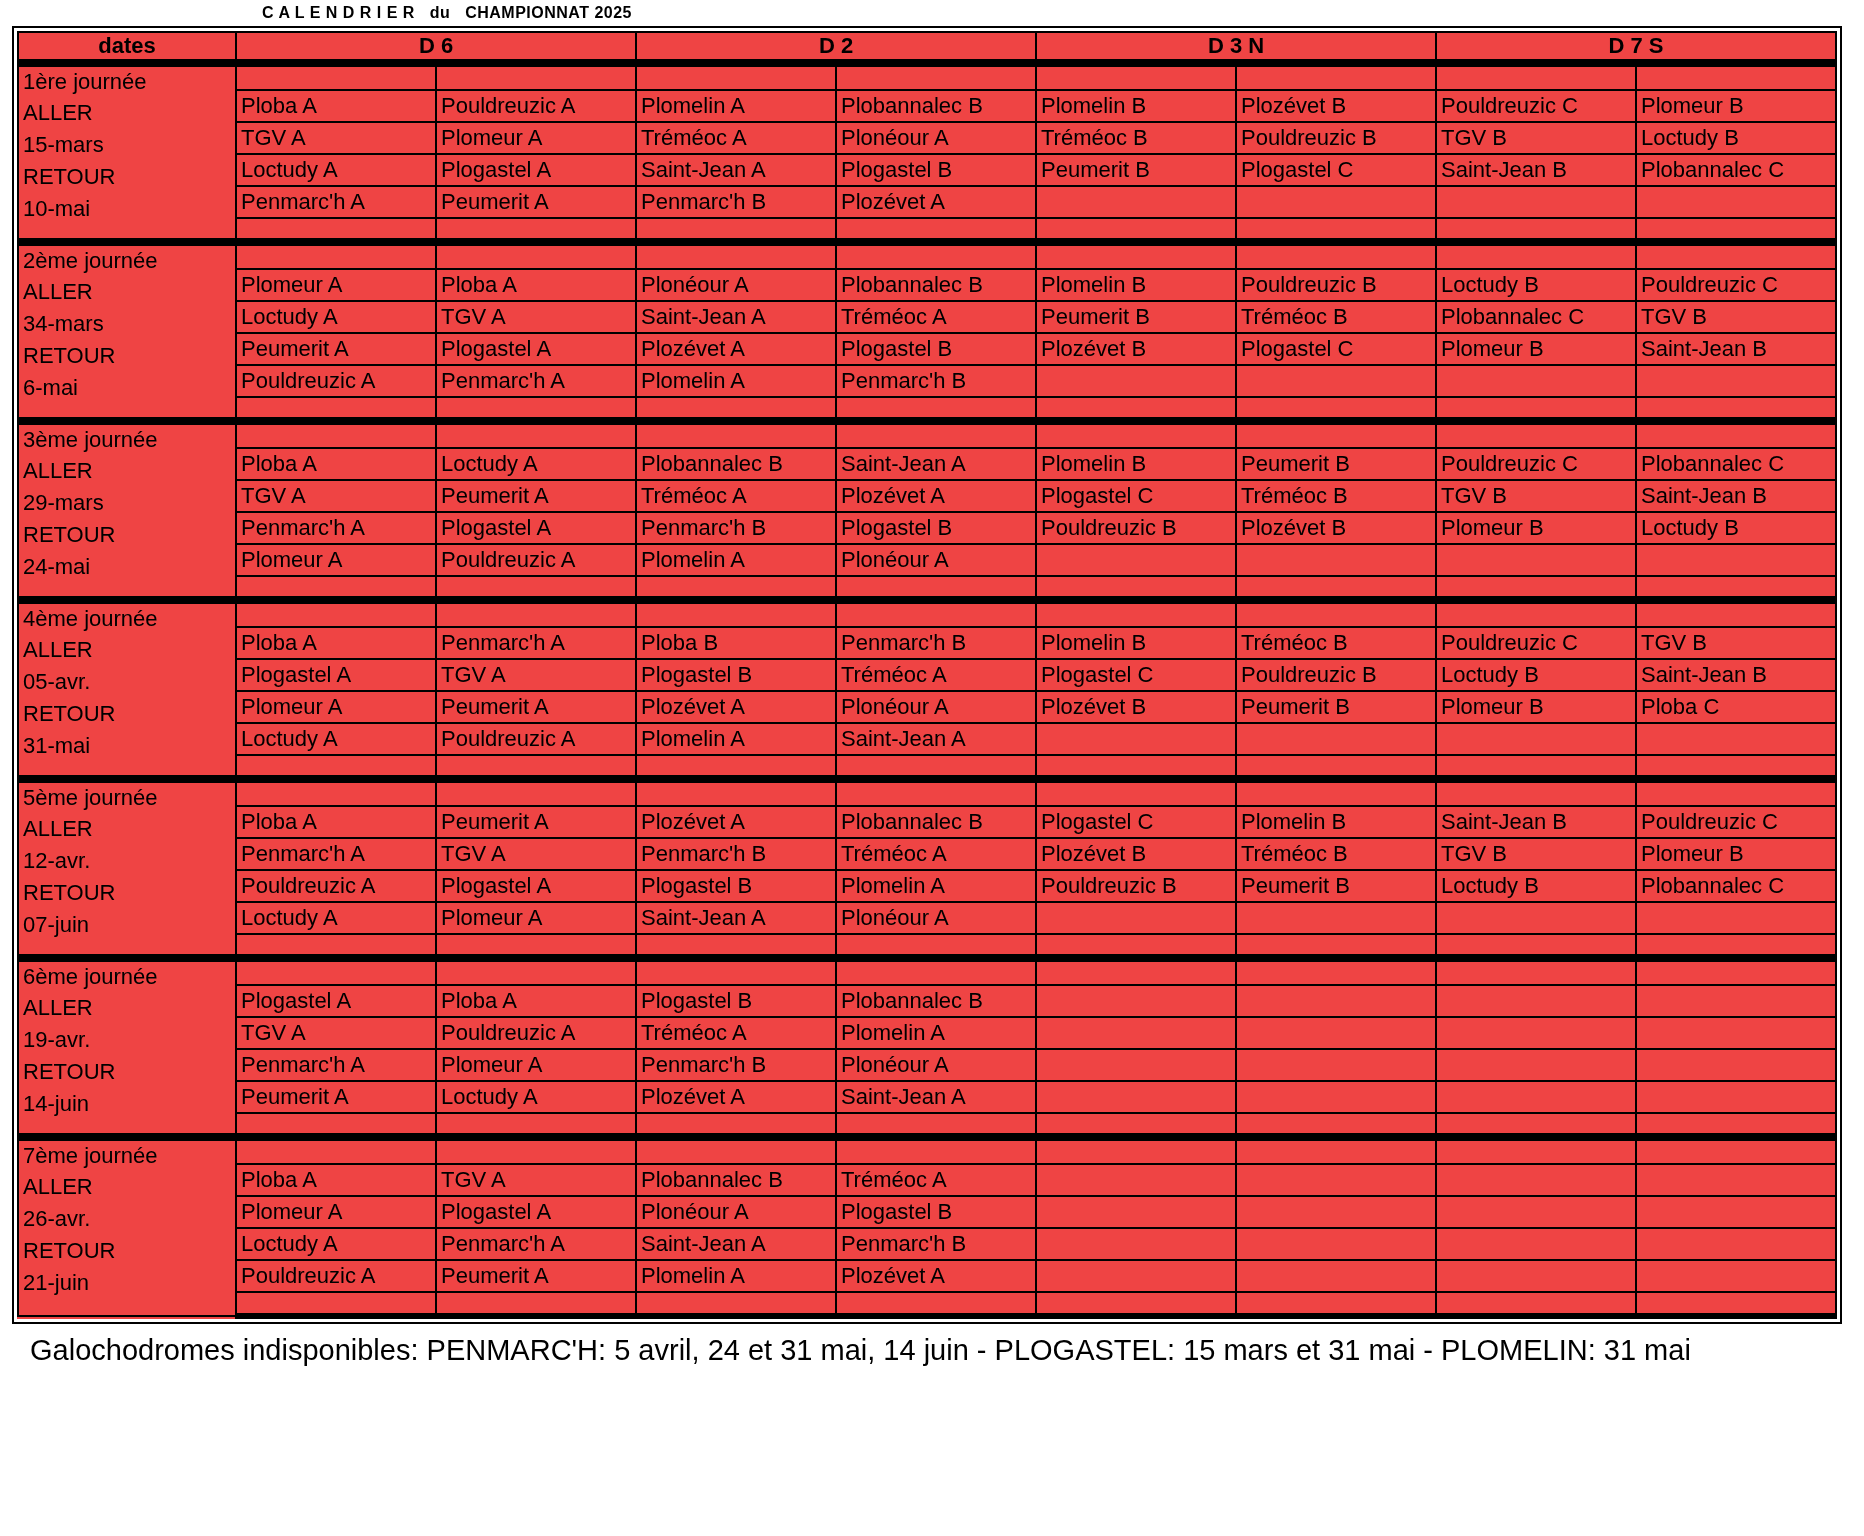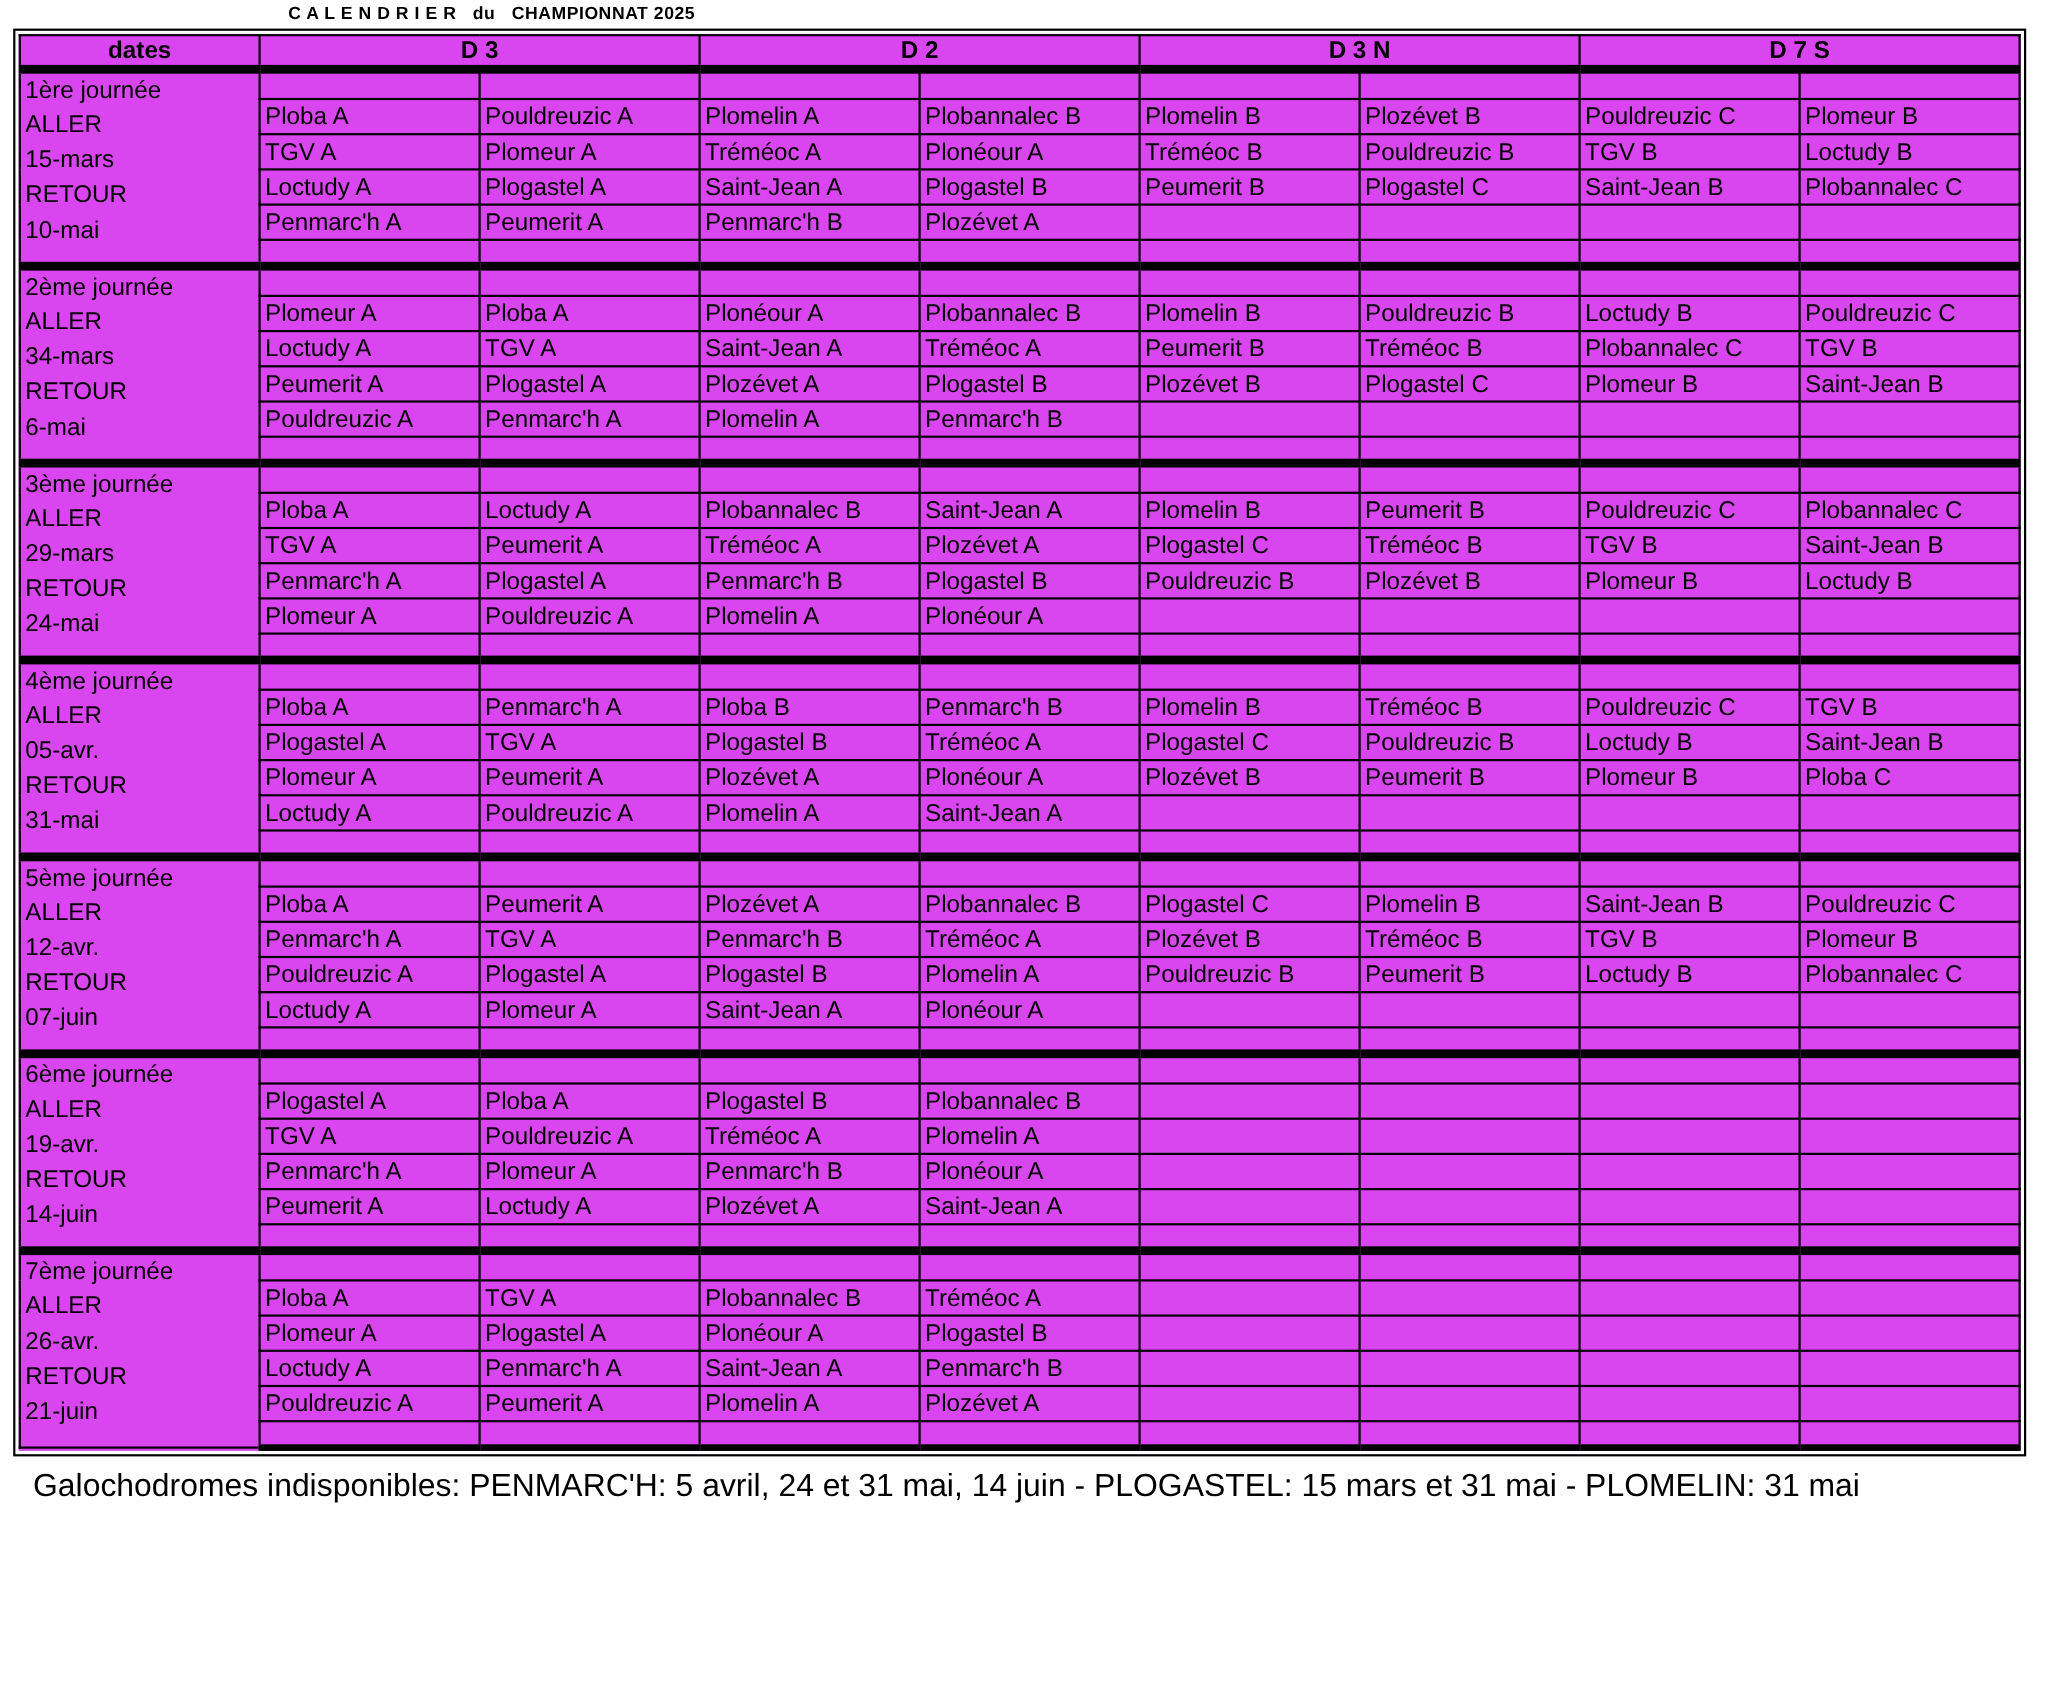--- a/index.html
+++ b/index.html
@@ -19,21 +19,21 @@
   }
   .frame{
     display:inline-block;
     border:2px solid #000;
     padding:3px;
     background:#fff;
   }
   table.cal{
     border-collapse:collapse;
     table-layout:fixed;
-    background:#d946ef;
+    background:#ef4444;
   }
   table.cal td, table.cal th{
     border:2px solid #000;
     padding:0 4px;
     overflow:hidden;
     white-space:nowrap;
     font-size:22px;
     height:32px;
     box-sizing:border-box;
     text-align:left;
@@ -84,21 +84,21 @@
         <col style="width:200px">
           <col style="width:200px">
         <col style="width:200px">
           <col style="width:200px">
         <col style="width:200px">
           <col style="width:200px">
       </colgroup>
       <tbody id="cal-body">
           <tr class="header-row">
             <th>dates</th>
-            <th colspan="2" class="group-start">D 3</th>
+            <th colspan="2" class="group-start">D 6</th>
             <th colspan="2" class="group-start">D 2</th>
             <th colspan="2" class="group-start">D 3 N</th>
             <th colspan="2" class="group-start table-right">D 7 S</th>
           </tr>
           <tr class="block-top pad-row">
             <td rowspan="6" class="dates-cell">
               <div class="dl">1ère journée</div>
               <div class="dl">ALLER</div>
               <div class="dl">15-mars</div>
               <div class="dl">RETOUR</div>

